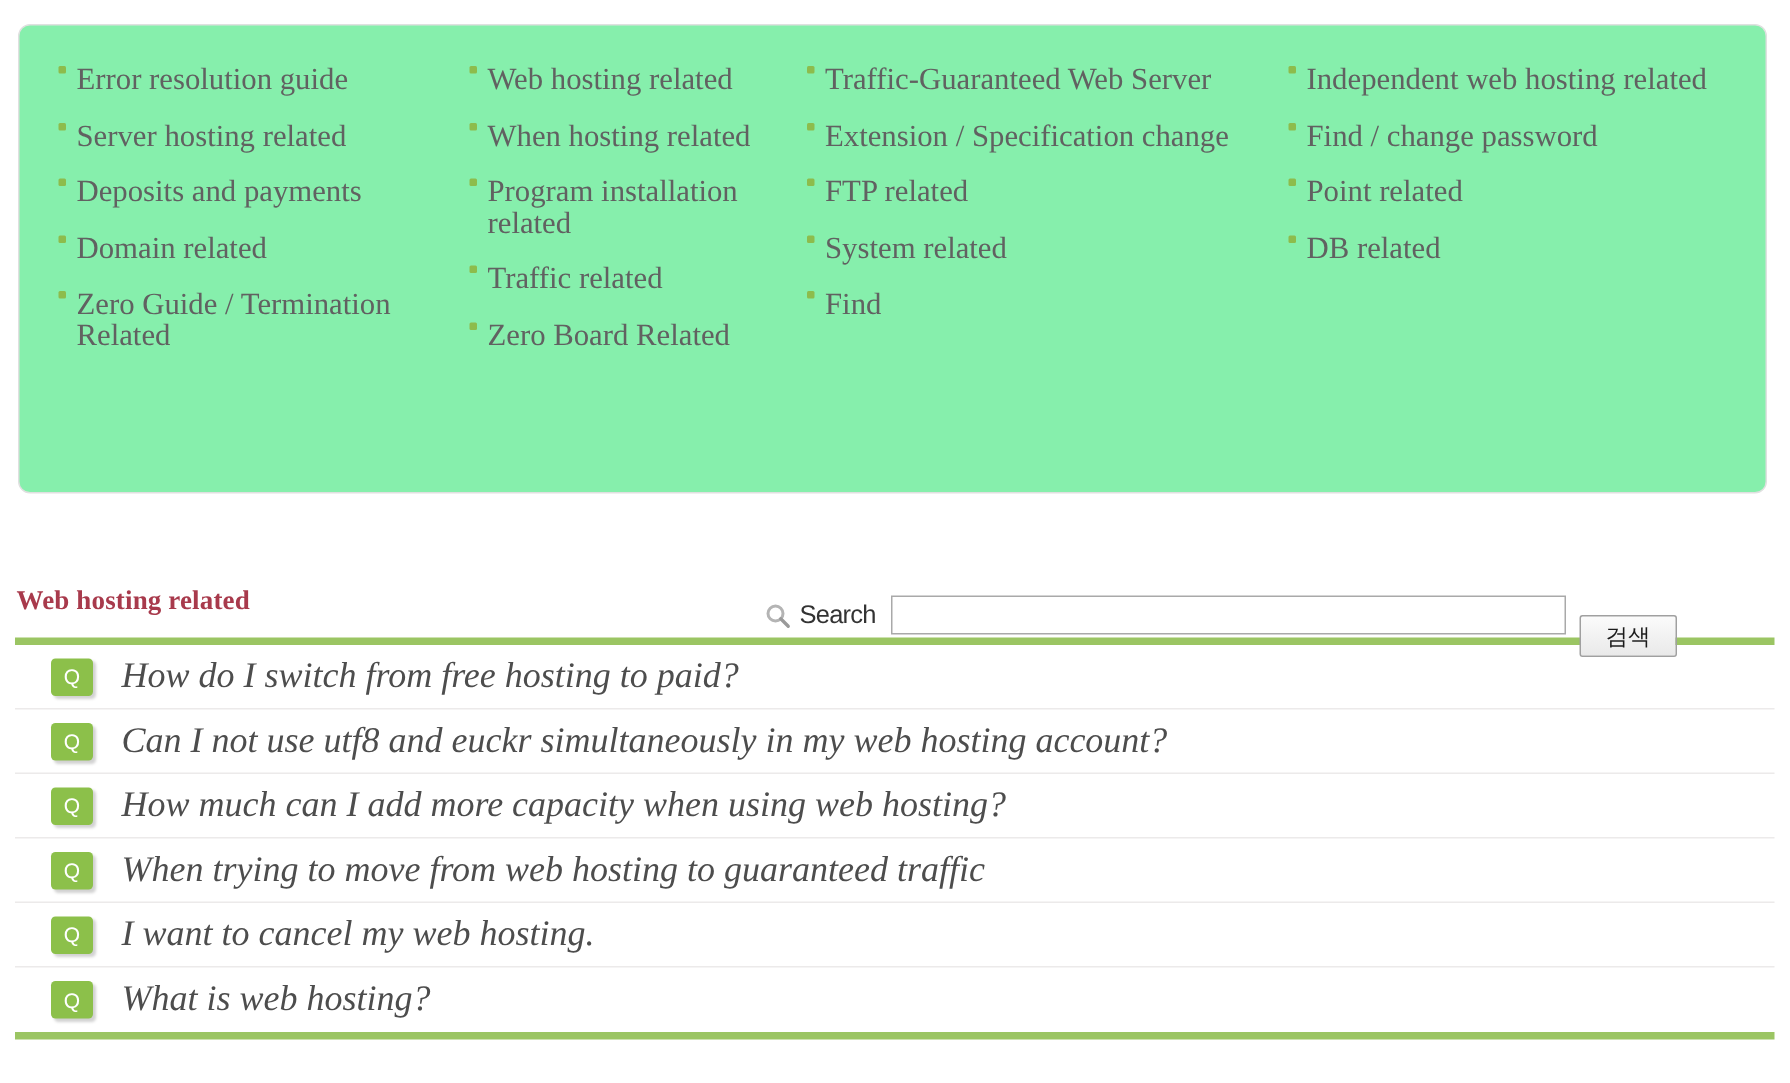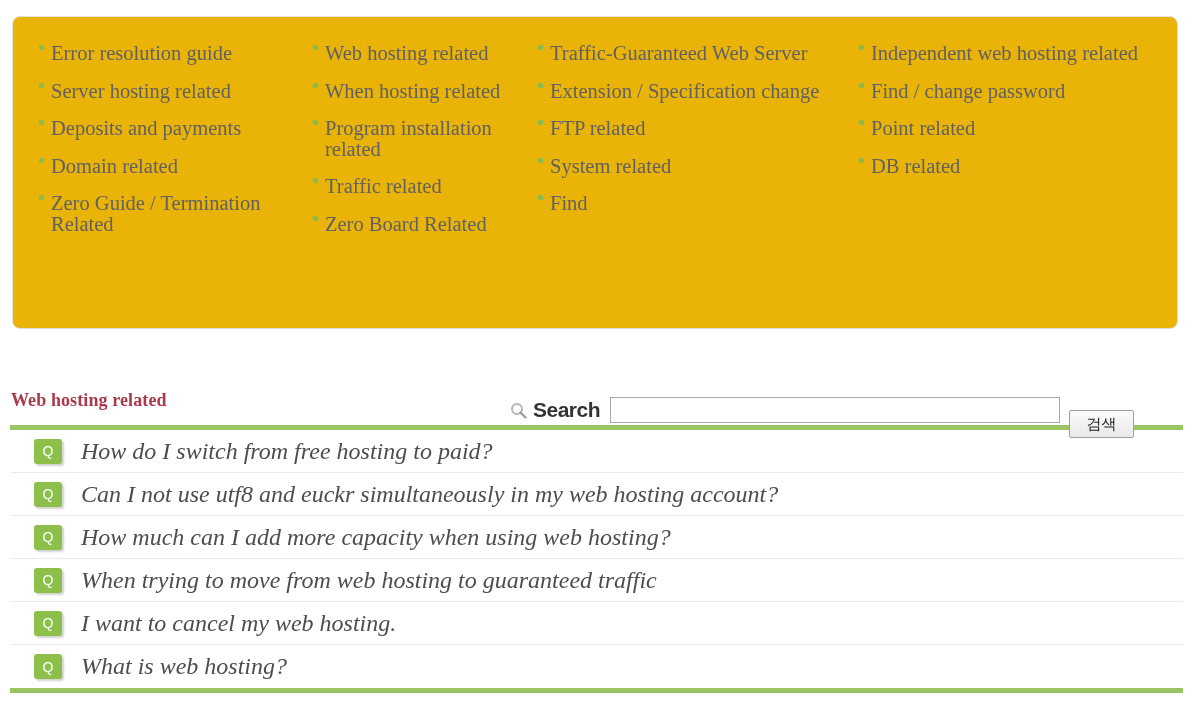--- a/index.html
+++ b/index.html
@@ -18,21 +18,21 @@
   
   #category-panel {
     position: absolute;
     left: 12px;
     top: 16px;
     width: 1166px;
     height: 313px;
     box-sizing: border-box;
     border: 1px solid #e0e0e0;
     border-radius: 8px;
-    background: #eab308;
+    background: #86efac;
   }
   .cat-grid {
     position: relative;
     width: 100%;
     height: 100%;
   }
   .cat-col {
     position: absolute;
     top: 26px;
   }
@@ -94,22 +94,22 @@
   #search-icon {
     width: 17px;
     height: 17px;
     position: relative;
     margin-right: 6px;
     flex: 0 0 auto;
   }
   #search-icon svg { display: block; }
   #search-label {
     font-family: "Liberation Sans Narrow", "Liberation Sans", sans-serif;
-    font-size: 21px;
-    font-weight: bold;
+    font-size: 17px;
+    font-weight: normal;
     color: #333333;
     letter-spacing: -0.5px;
     margin-right: 10px;
     white-space: nowrap;
   }
   #search-input {
     width: 450px;
     height: 26px;
     box-sizing: border-box;
     border: 1px solid #a9a9a9;

